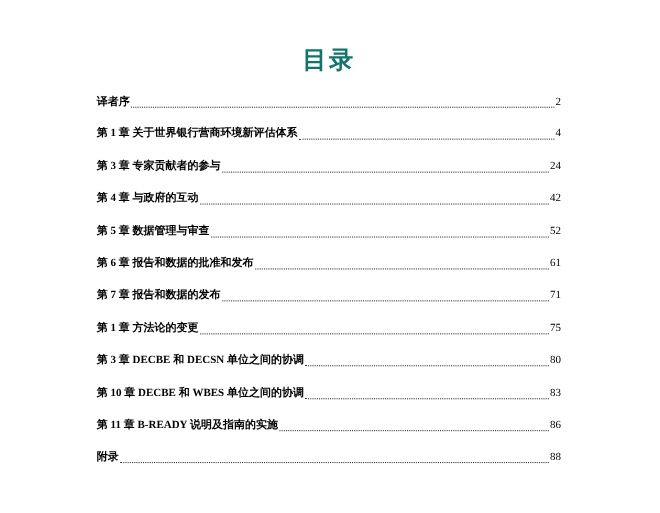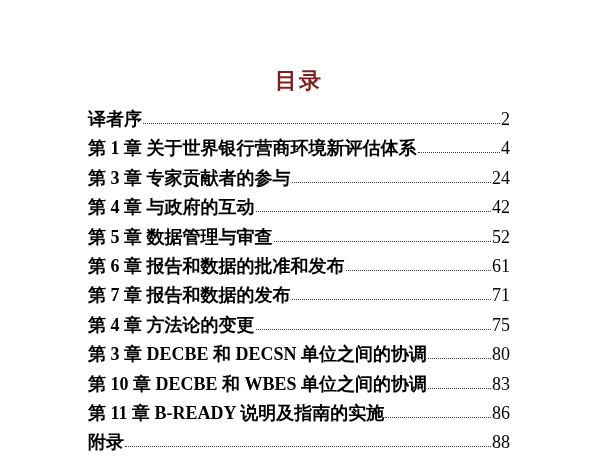--- a/index.html
+++ b/index.html
@@ -30,21 +30,21 @@
     letter-spacing: 2px;
     font-family: "Liberation Sans", "DejaVu Sans", sans-serif;
   }
   .toc {
     margin-top: 19px;
   }
   .toc-row {
     display: flex;
     align-items: flex-start;
     height: 29.4px;
-    font-size: 18px;
+    font-size: 10px;
     line-height: 14px;
     cursor: default;
   }
   .toc-label {
     white-space: nowrap;
     font-weight: 600;
   }
   .leader {
     flex: 1;
     height: 12px;
@@ -55,21 +55,21 @@
   }
   .toc-page {
     white-space: nowrap;
     font-weight: 400;
   }
 </style>
 </head>
 <body>
 
 <div class="page">
-  <h1 class="doc-title" style="color: #7f1d1d; margin-top: 26px;">目录</h1>
+  <h1 class="doc-title" style="color: #0f766e;">目录</h1>
 
   <div class="toc" id="toc-list">
     <div class="toc-row">
       <span class="toc-label">译者序</span>
       <span class="leader"></span>
       <span class="toc-page">2</span>
     </div>
 
     <div class="toc-row">
       <span class="toc-label">第 1 章 关于世界银行营商环境新评估体系</span>
@@ -102,21 +102,21 @@
       <span class="toc-page">61</span>
     </div>
 
     <div class="toc-row">
       <span class="toc-label">第 7 章 报告和数据的发布</span>
       <span class="leader"></span>
       <span class="toc-page">71</span>
     </div>
 
     <div class="toc-row">
-      <span class="toc-label">第 4 章 方法论的变更</span>
+      <span class="toc-label">第 1 章 方法论的变更</span>
       <span class="leader"></span>
       <span class="toc-page">75</span>
     </div>
 
     <div class="toc-row">
       <span class="toc-label">第 3 章 DECBE 和 DECSN 单位之间的协调</span>
       <span class="leader"></span>
       <span class="toc-page">80</span>
     </div>
 

